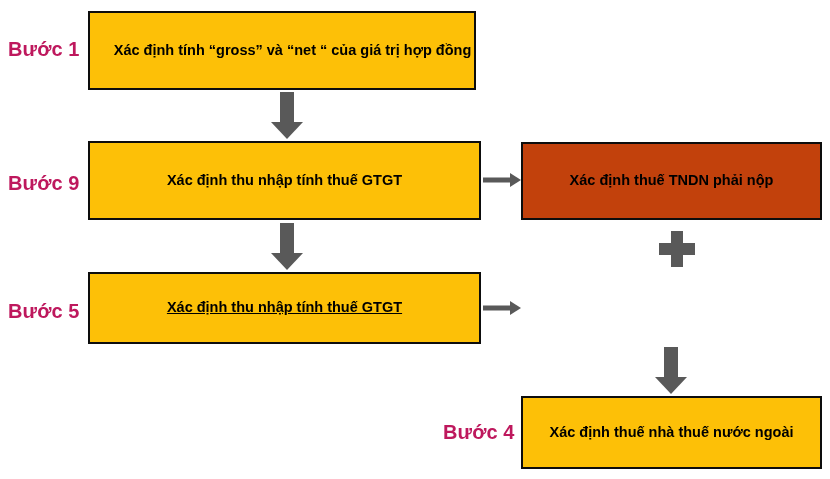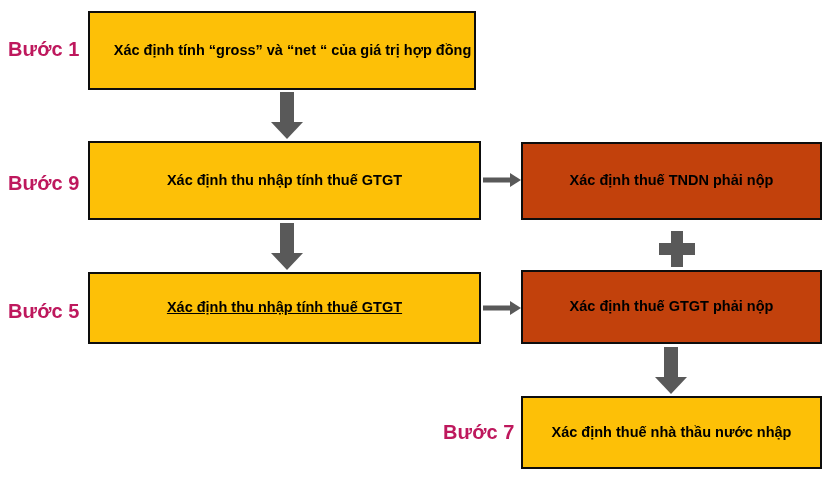--- a/index.html
+++ b/index.html
@@ -122,21 +122,21 @@
 <body>
 
 <div id="canvas">
 
   <div class="step-label" style="left:8px; top:38px;">Bước 1</div>
 
   <div class="step-label" style="left:8px; top:172px;">Bước 9</div>
 
   <div class="step-label" style="left:8px; top:300px;">Bước 5</div>
 
-  <div class="step-label" style="left:443px; top:421px;">Bước 7</div>
+  <div class="step-label" style="left:443px; top:421px;">Bước 4</div>
 
   <div class="node amber" style="left:88px; top:11px; width:388px; height:79px;padding-left:21px;">
     <span class="node-text">Xác định tính “gross” và “net “ của giá trị hợp đồng</span>
   </div>
 
   <div class="block-arrow-down" style="left:270px; top:92px; width:34px; height:47px;">
     <div class="shaft" style="width:14px; height:32px;"></div>
     <div class="head"></div>
   </div>
 
@@ -165,26 +165,23 @@
 
   <div class="node amber" style="left:88px; top:272px; width:393px; height:72px;text-decoration:underline;">
     <span class="node-text">Xác định thu nhập tính thuế GTGT</span>
   </div>
 
   <div class="line-arrow-right" style="left:483px; top:300px; width:38px; height:16px;">
     <div class="line" style="width:30px;"></div>
     <div class="tip"></div>
   </div>
 
-  <div class="node gray" style="left:521px; top:270px; width:301px; height:74px;">
-    <span class="node-text">Xác định thuế GTGT phải nộp</span>
-  </div>
 
   <div class="block-arrow-down" style="left:654px; top:347px; width:34px; height:47px;">
     <div class="shaft" style="width:14px; height:32px;"></div>
     <div class="head"></div>
   </div>
 
   <div class="node amber" style="left:521px; top:396px; width:301px; height:73px;">
-    <span class="node-text">Xác định thuế nhà thầu nước nhập</span>
+    <span class="node-text">Xác định thuế nhà thuế nước ngoài</span>
   </div>
 
 </div>
 
 </body></html>

